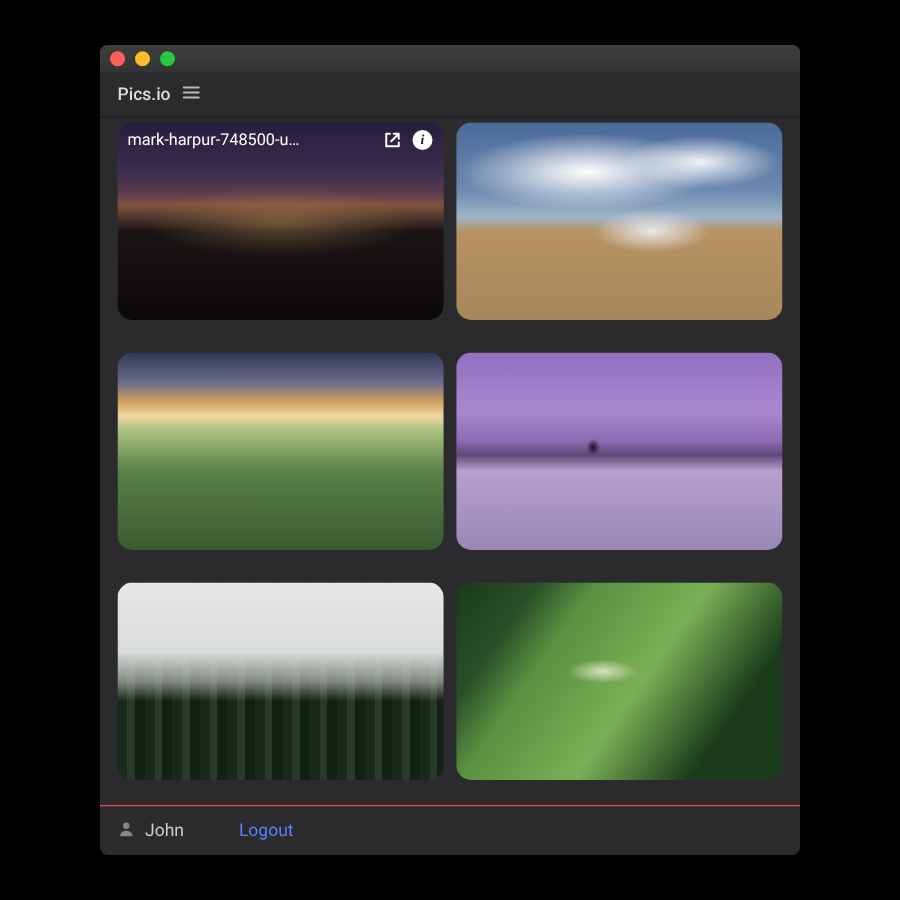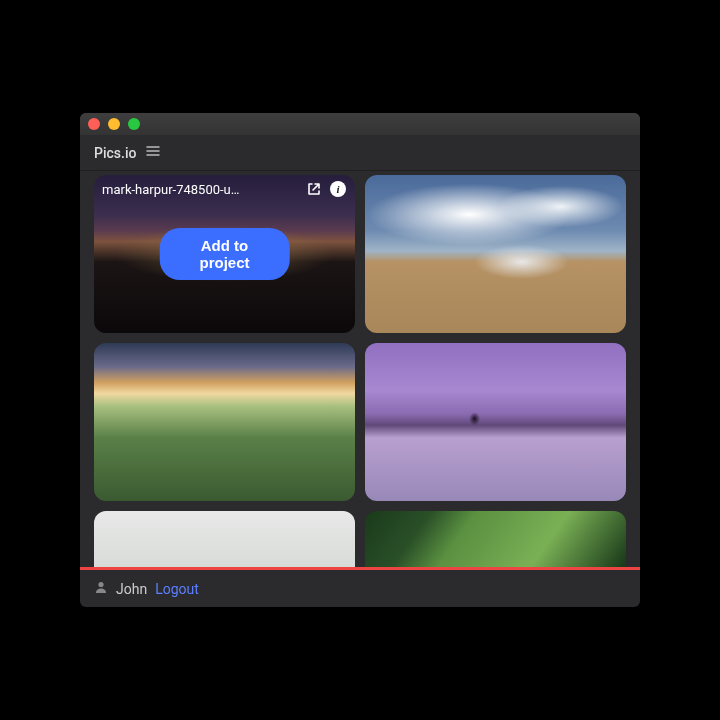--- a/index.html
+++ b/index.html
@@ -7,21 +7,21 @@
     background: #000;
     width: 720px;
     height: 720px;
     font-family: -apple-system, BlinkMacSystemFont, "Segoe UI", Roboto, sans-serif;
     display: flex;
     align-items: center;
     justify-content: center;
   }
   .window {
     width: 560px;
-    height: 494px;
+    height: 648px;
     background: #2b2b2e;
     border-radius: 6px;
     overflow: hidden;
     display: flex;
     flex-direction: column;
     box-shadow: 0 10px 40px rgba(0,0,0,0.5);
   }
   .titlebar {
     height: 22px;
     background: linear-gradient(#3e3e3e, #333);
@@ -143,25 +143,25 @@
     font-weight: 600;
     cursor: pointer;
     z-index: 3;
   }
   .footer {
     height: 40px;
     display: flex;
     align-items: center;
     padding: 0 14px;
     gap: 8px;
-    border-top: 3px solid #ef4444;
+    border-top: 1px solid #ef4444;
     color: #ccc;
     font-size: 14px;
   }
-  .footer .logout { color: #5b7fff; cursor: pointer; }
+  .footer .logout { color: #5b7fff; cursor: pointer; margin-left: 36px; }
   .user-icon { color: #888; }
   
   .art1 { background:
     radial-gradient(ellipse 60% 25% at 50% 50%, rgba(255,200,120,0.5), transparent 70%),
     linear-gradient(#3b2d5e 0%, #5a4778 25%, #8a5a7a 35%, #c08060 42%, #2a2020 55%, #120d10 100%);
   }
   .art2 { background:
     radial-gradient(ellipse 30% 18% at 60% 55%, #e8e8e8, transparent 60%),
     radial-gradient(ellipse 60% 30% at 40% 25%, #ffffff, transparent 65%),
     radial-gradient(ellipse 40% 22% at 75% 20%, #eff3f6, transparent 60%),
@@ -215,21 +215,20 @@
           <span class="thumb-label">mark-harpur-748500-u…</span>
           <span class="icon-btn">
             <svg width="14" height="14" viewBox="0 0 14 14">
                 <path d="M5 2H2v10h10V9M8 2h4v4M12 2L6 8" stroke="#fff" stroke-width="1.6" fill="none" stroke-linecap="round" stroke-linejoin="round"></path>
               </svg>
           </span>
           <span class="icon-btn">
             <span class="info-circle">i</span>
           </span>
         </div>
-        <button class="add-btn">Add to project</button>
       </div>
 
       <div class="thumb">
         <div class="thumb-art art2"></div>
       </div>
 
       <div class="thumb">
         <div class="thumb-art art3"></div>
       </div>
 

